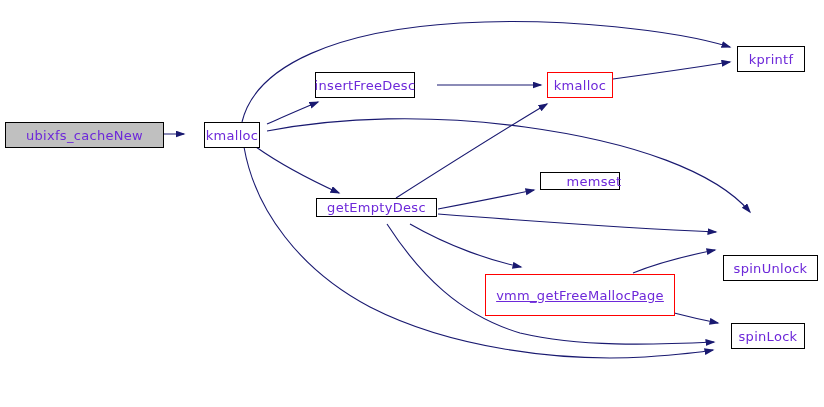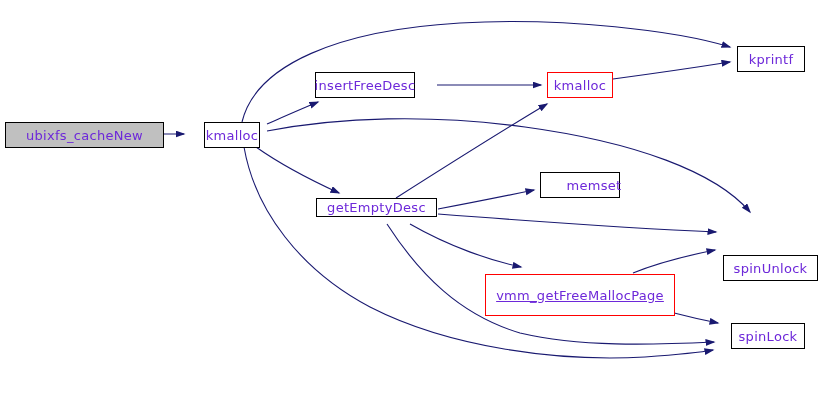--- a/index.html
+++ b/index.html
@@ -50,19 +50,19 @@
         <path d="M633,273 C660,262 690,255 715,250" class="edge" stroke="#191970" marker-end="url(#arrow)"></path>
         <path d="M633,301 C663,311 693,318 718,323" class="edge" stroke="#191970" marker-end="url(#arrow)"></path>
       </g>
   </svg>
   <div>
       <div class="node" style="left: 5px; top: 122px; width: 159px; height: 26px; background: rgb(192, 192, 192); border-color: rgb(0, 0, 0);">ubixfs_cacheNew</div>
       <div class="node" style="left: 192px; top: 122px; width: 56px; height: 26px; background: rgb(255, 255, 255); border-color: rgb(0, 0, 0); margin-left: 12px;">kmalloc</div>
       <div class="node" style="left: 315px; top: 72px; width: 100px; height: 26px; background: rgb(255, 255, 255); border-color: rgb(0, 0, 0);">insertFreeDesc</div>
       <div class="node" style="left: 547px; top: 72px; width: 66px; height: 26px; background: rgb(255, 255, 255); border-color: rgb(255, 0, 0);">kmalloc</div>
       <div class="node" style="left: 737px; top: 46px; width: 68px; height: 26px; background: rgb(255, 255, 255); border-color: rgb(0, 0, 0);">kprintf</div>
-      <div class="node" style="left: 540px; top: 172px; width: 80px; height: 26px; background: rgb(255, 255, 255); border-color: rgb(0, 0, 0); padding-left: 28px;">memset</div>
+      <div class="node" style="left: 540px; top: 172px; width: 80px; height: 18px; background: rgb(255, 255, 255); border-color: rgb(0, 0, 0); padding-left: 28px;">memset</div>
       <div class="node" style="left: 316px; top: 198px; width: 121px; height: 19px; background: rgb(255, 255, 255); border-color: rgb(0, 0, 0);">getEmptyDesc</div>
       <div class="node" style="left: 723px; top: 223px; width: 95px; height: 26px; background: rgb(255, 255, 255); border-color: rgb(0, 0, 0); margin-top: 32px;">spinUnlock</div>
       <div class="node" style="left: 485px; top: 274px; width: 190px; height: 42px; background: rgb(255, 255, 255); border-color: rgb(255, 0, 0); text-decoration: underline;">vmm_getFreeMallocPage</div>
       <div class="node" style="left: 731px; top: 323px; width: 74px; height: 26px; background: rgb(255, 255, 255); border-color: rgb(0, 0, 0);">spinLock</div>
     </div>
 </div>
 
 </body></html>

